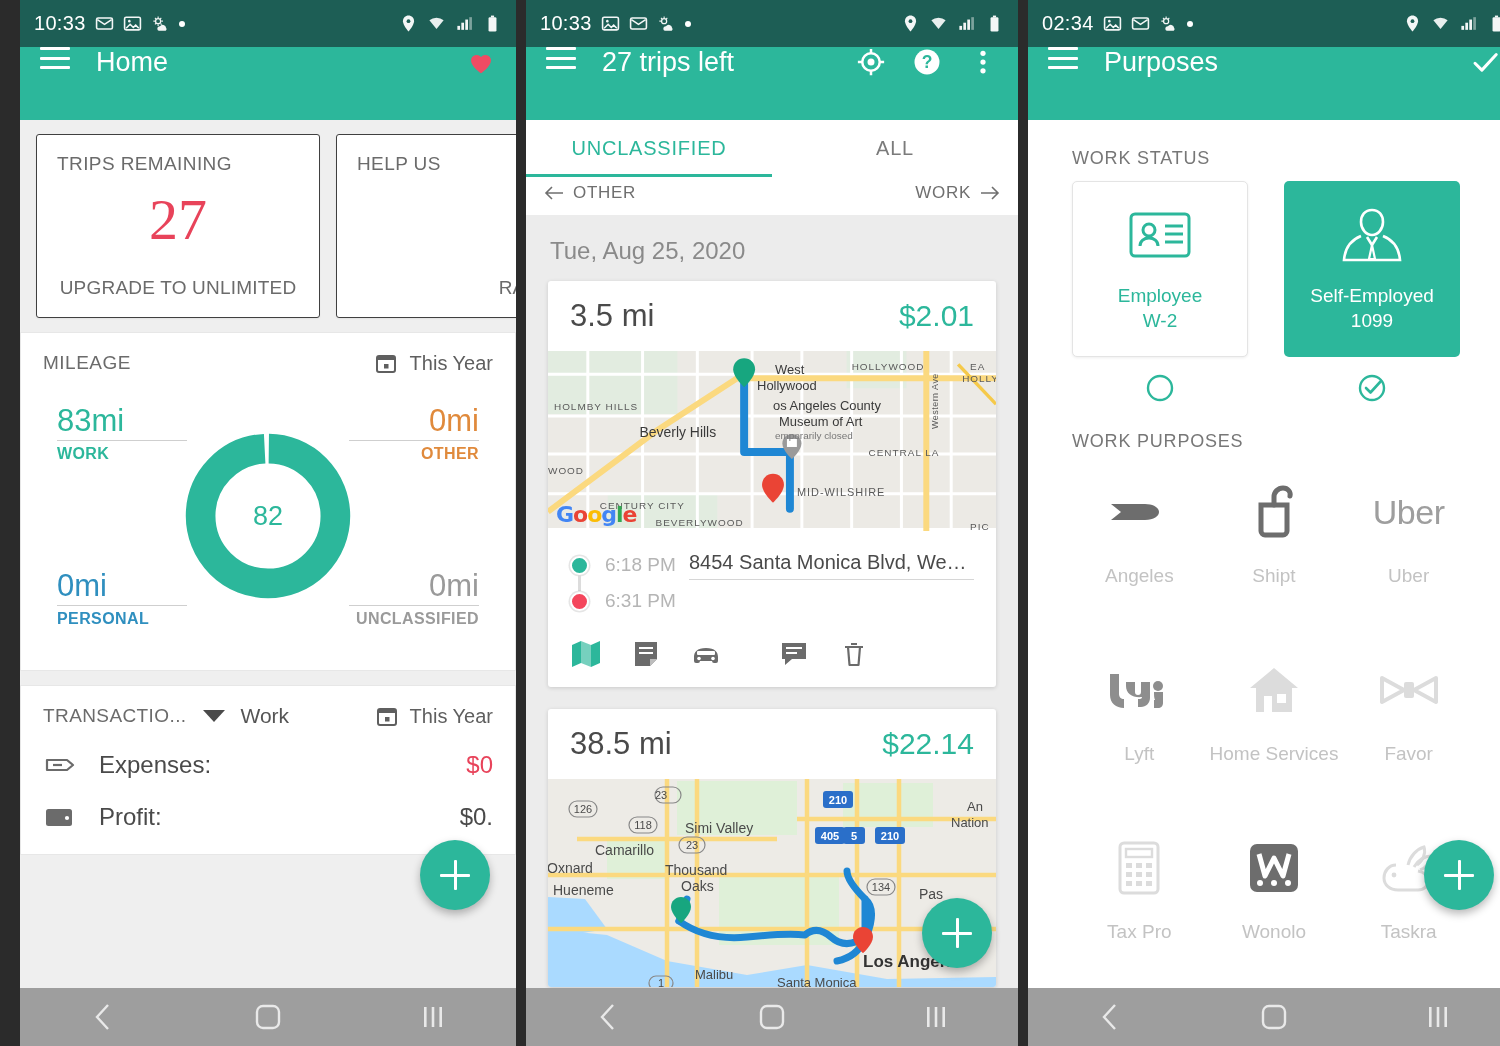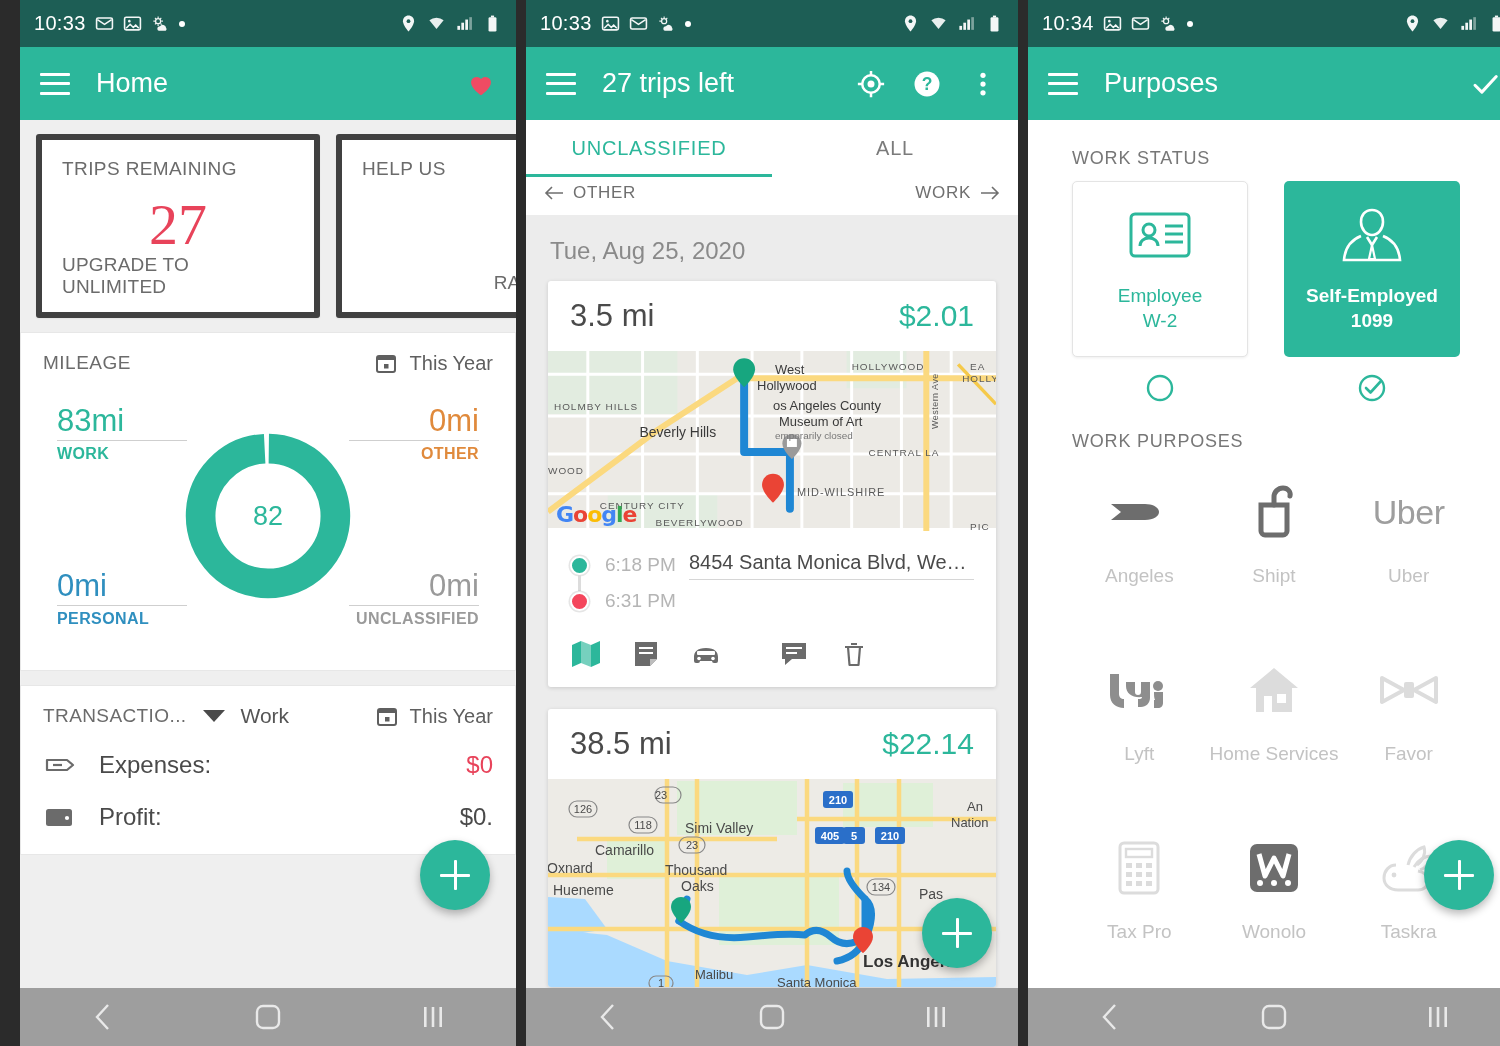--- a/index.html
+++ b/index.html
@@ -24,35 +24,35 @@
   }
   .sb-left, .sb-right { display: flex; align-items: center; gap: 9px; }
   .sb-time { font-size: 20px; letter-spacing: .3px; }
   .sb-ico { width: 19px; height: 19px; display: inline-block; position: relative; opacity: .95; }
   .sb-ico svg { display: block; width: 100%; height: 100%; }
   .sb-dot { width: 6px; height: 6px; border-radius: 50%; background: #fff; display: inline-block; }
 
   
   .appbar {
     height: 73px; background: #2cb79b; color: #fff;
-    display: flex; align-items: center; padding: 0 20px; flex: none;
+    display: flex; align-items: flex-start; padding: 0 20px; flex: none;
     position: relative; z-index: 3;
   }
   .hamburger { width: 30px; height: 22px; display: flex; flex-direction: column; justify-content: space-between; cursor: pointer; flex: none; }
   .hamburger i { display: block; height: 3px; background: #fff; border-radius: 1px; }
   .appbar-title { font-size: 27px; margin-left: 26px; font-weight: 400; white-space: nowrap; }
   .appbar-actions { margin-left: auto; display: flex; align-items: center; gap: 26px; }
   .ab-ico { width: 30px; height: 30px; display: block; }
   .ab-ico svg { width: 100%; height: 100%; display: block; }
 
   
   .body1 { flex: 1; background: #efefef; overflow: hidden; position: relative; }
   .cards-row { display: flex; gap: 16px; padding: 14px 16px 0 16px; }
   .minicard {
-    background: #fff; border: 6px solid #404040; border-radius: 3px;
+    background: #fff; border: 1px solid #404040; border-radius: 3px;
     height: 184px; padding: 18px 20px; position: relative; flex: none;
     box-shadow: 0 1px 2px rgba(0,0,0,.06);
     display: flex; flex-direction: column;
   }
   .mc1 { width: 284px; align-items: center; }
   .mc2 { width: 290px; }
   .mc-title { font-size: 19px; color: #6b6b6b; letter-spacing: .4px; align-self: flex-start; }
   .mc-big { font-size: 58px; color: #e8435a; font-weight: 400; line-height: 1; margin-top: 16px; font-family: Liberation Serif, serif; }
   .mc-sub { font-size: 19px; color: #6b6b6b; margin-top: auto; letter-spacing: .2px; }
   .mc2-sub { font-size: 19px; color: #6b6b6b; margin-top: auto; align-self: flex-end; white-space: nowrap; }
@@ -150,21 +150,21 @@
   
   .body3 { flex: 1; background: #fff; overflow: hidden; position: relative; padding: 0 44px; }
   .p3-label { font-size: 18px; color: #777; letter-spacing: .8px; padding: 28px 0 12px 0; }
   .status-row { display: flex; gap: 36px; }
   .status-card {
     width: 176px; height: 176px; border-radius: 5px;
     display: flex; flex-direction: column; align-items: center; justify-content: center;
     cursor: pointer;
   }
   .sc-off { background: #fff; border: 1px solid #e4e4e4; box-shadow: 0 1px 3px rgba(0,0,0,.07); color: #2cb79b; }
-  .sc-on { background: #2cb79b; color: #fff; font-weight: bold; }
+  .sc-on { background: #2cb79b; color: #fff; }
   .sc-icon { width: 66px; height: 62px; margin-bottom: 18px; }
   .sc-icon svg { display: block; width: 100%; height: 100%; }
   .sc-text { font-size: 19px; text-align: center; line-height: 1.3; }
   .radio-row { display: flex; gap: 36px; margin-top: 16px; }
   .radio-cell { width: 176px; display: flex; justify-content: center; cursor: pointer; }
   .radio-cell svg { display: block; }
   .purpose-grid { display: grid; grid-template-columns: repeat(3, 1fr); row-gap: 14px; margin-top: 6px; }
   .purpose { display: flex; flex-direction: column; align-items: center; justify-content: flex-start; height: 164px; cursor: pointer; }
   .purpose-ico { height: 84px; display: flex; align-items: center; justify-content: center; }
   .purpose-ico svg { display: block; }
@@ -672,21 +672,21 @@
           </svg>
         </span>
     </div>
   </div>
 
   <div class="gap"></div>
 
   <div class="panel p3">
     <div class="statusbar">
       <div class="sb-left">
-        <span class="sb-time">10:34</span>
+        <span class="sb-time">02:34</span>
         <span class="sb-ico">
             <svg viewBox="0 0 24 24">
               <rect x="2" y="4" width="20" height="16" rx="2" fill="none" stroke="#fff" stroke-width="2"></rect>
               <circle cx="8" cy="9" r="1.6" fill="#fff"></circle>
               <path d="M4 18l5-5 4 4 3-3 4 4" fill="none" stroke="#fff" stroke-width="2"></path>
             </svg>
           </span>
         <span class="sb-ico">
             <svg viewBox="0 0 24 24">
               <rect x="2" y="5" width="20" height="14" rx="2" fill="none" stroke="#fff" stroke-width="2"></rect>

